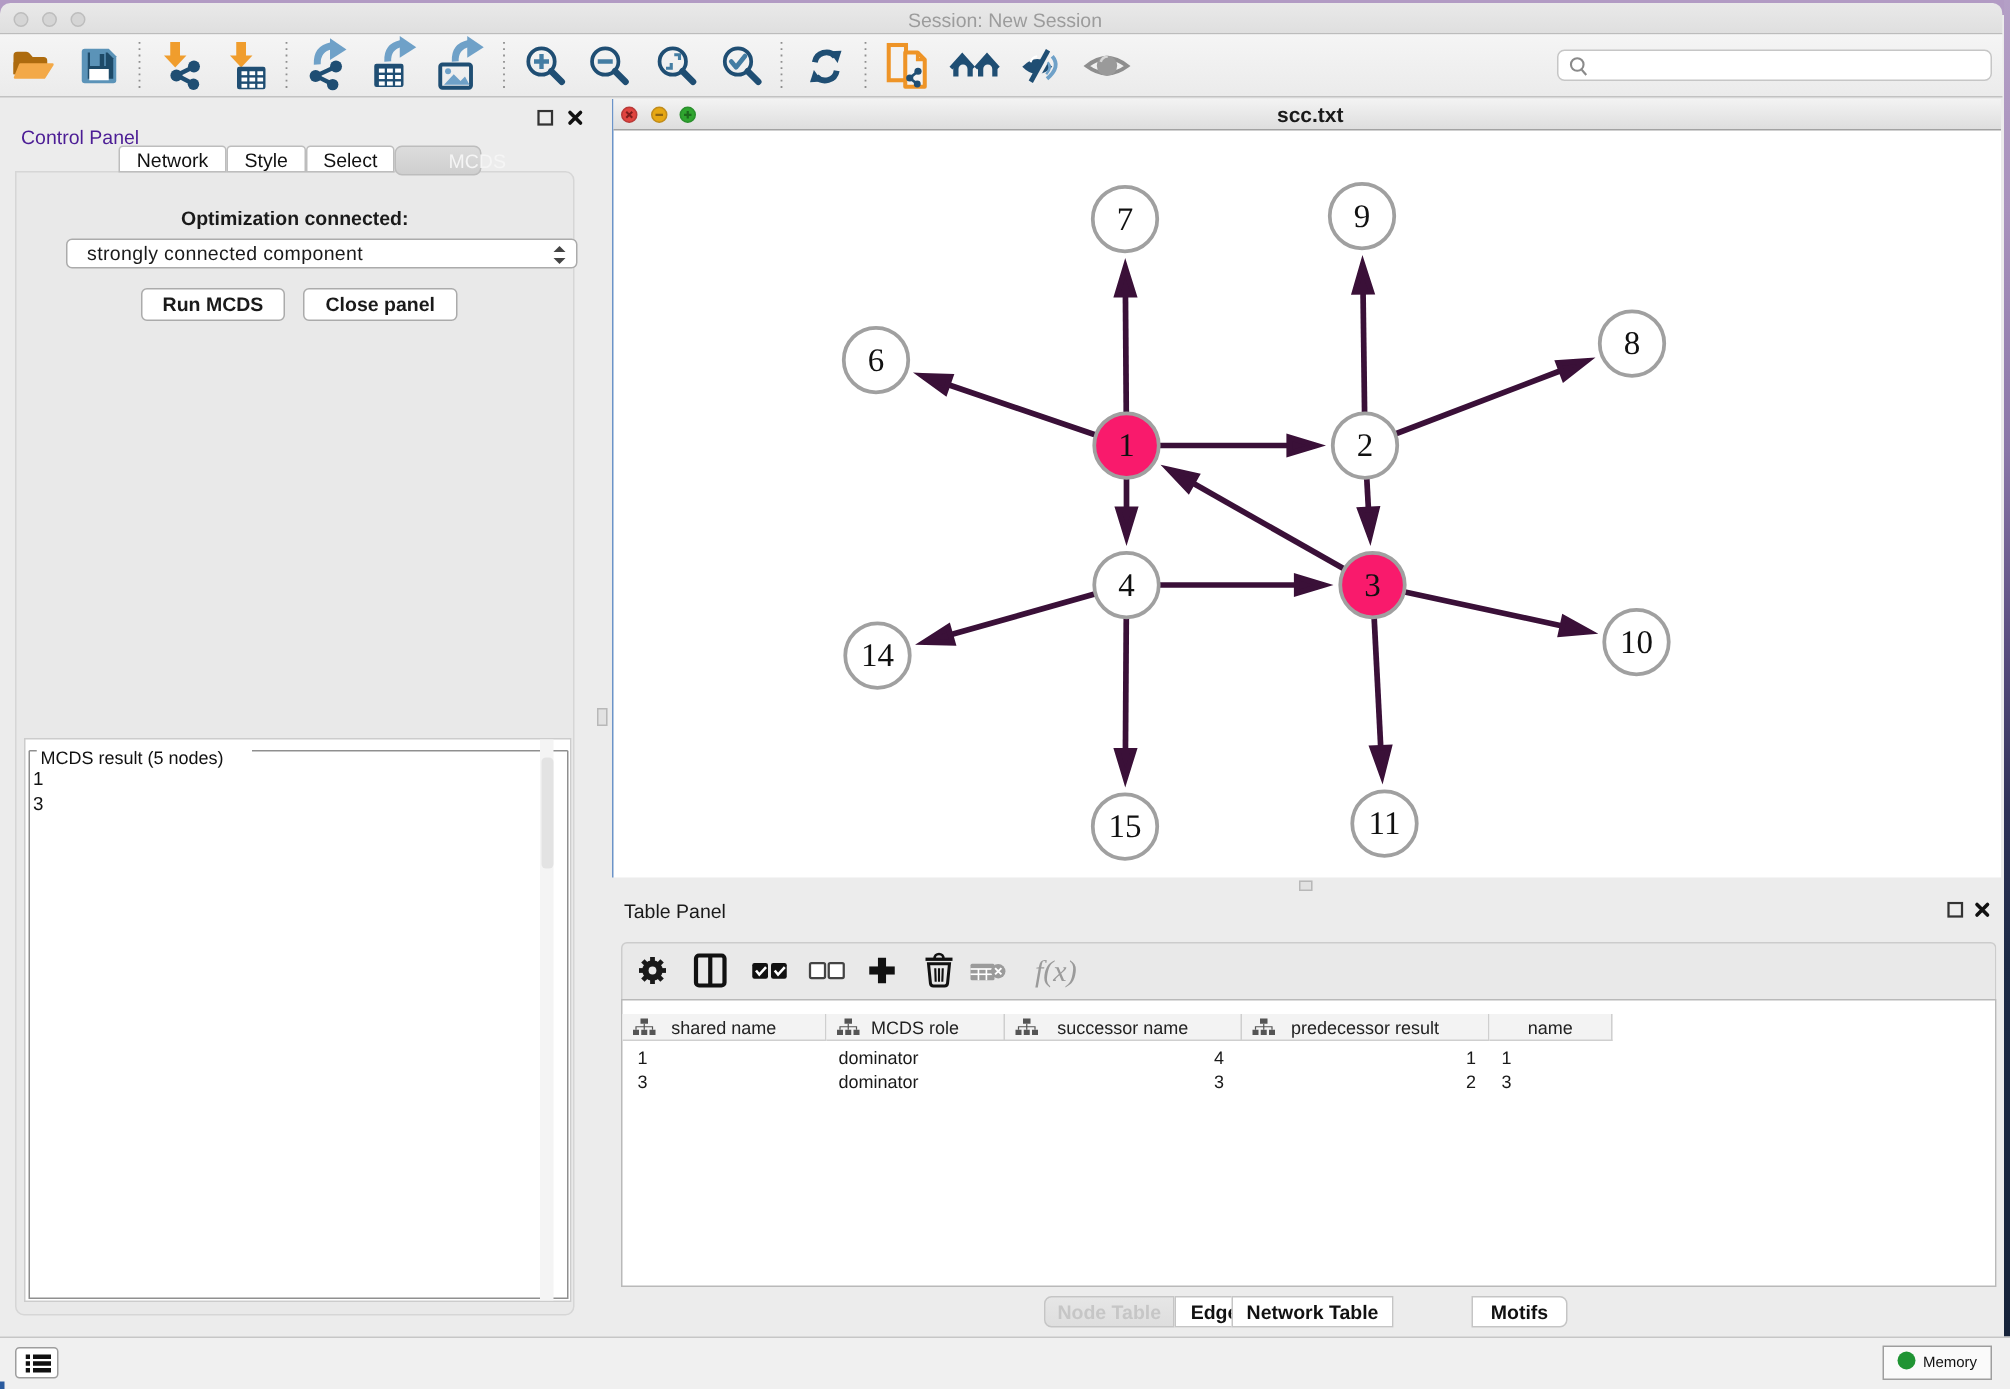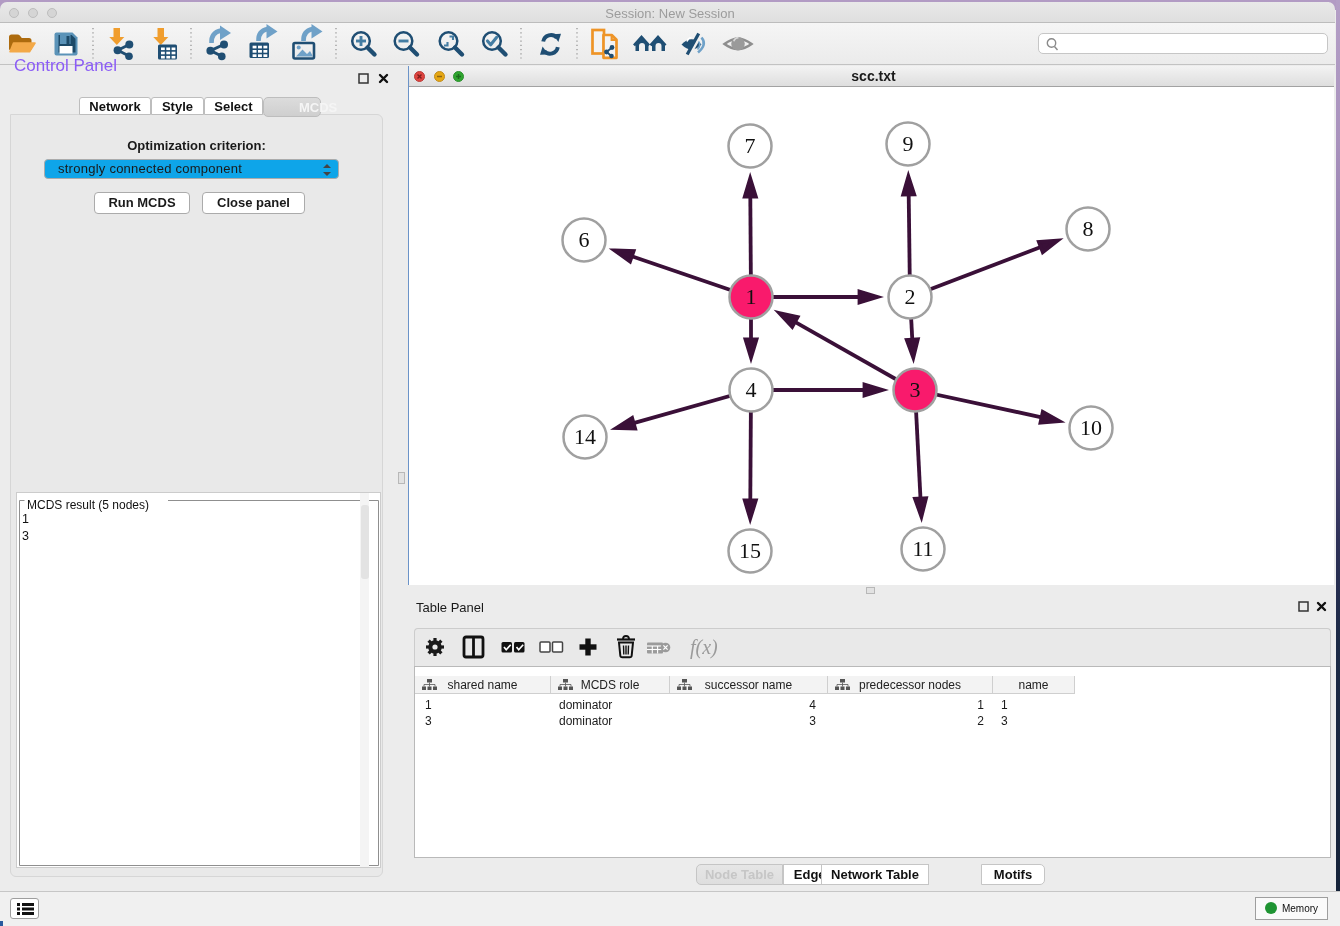--- a/index.html
+++ b/index.html
@@ -14,28 +14,28 @@
   background:linear-gradient(#e9e9e9,#dfdfdf); border-bottom:1px solid #bcbcbc;
   border-radius:7px 7px 0 0; }
 .tl { position:absolute; top:8px; width:10px; height:10px; border-radius:50%;
   background:#d5d5d5; border:1px solid #bdbdbd; }
 #title-text { left:0; top:6px; width:1340px; text-align:center; font-size:13px; color:#9c9c9c; }
 #toolbar { left:0; top:23px; width:1335px; height:42px;
   background:linear-gradient(#f5f5f5,#ebebeb); border-bottom:1px solid #c2c2c2; }
 #searchbox { left:1038px; top:33px; width:290px; height:21px; background:#fff;
   border:1px solid #c6c6c6; border-radius:5px; }
 
-#cp-title { left:14px; top:56px; font-size:17px; color:#8b5cf6; }
+#cp-title { left:14px; top:84px; font-size:13px; color:#4c1d95; }
 #cp-inner { left:10px; top:114px; width:373px; height:763px; background:#e9e9e9;
   border:1px solid #d6d6d6; border-radius:0 6px 6px 6px; }
 .tab { position:absolute; top:97px; height:18px; background:#fff; border:1px solid #bdbdbd;
-  font-size:13px; font-weight:bold; color:#111; text-align:center; line-height:17px; border-radius:3px 3px 0 0; }
+  font-size:13px; font-weight:normal; color:#111; text-align:center; line-height:17px; border-radius:3px 3px 0 0; }
 #tab-mcds { background:linear-gradient(#dcdcdc,#cfcfcf); color:#f5f5f5; border-color:#bdbdbd;padding-left:35px; }
 #opt-label { left:10px; top:138px; width:373px; text-align:center; font-size:13px; font-weight:bold; color:#1a1a1a; }
-#cp-select { left:44px; top:159px; width:295px; height:20px; background:#0ea5e9;
+#cp-select { left:44px; top:159px; width:341px; height:20px; background:#ffffff;
   border:1px solid #ababab; border-radius:4px; font-size:13px; color:#1a1a1a;
   line-height:18px; padding-left:13px; letter-spacing:0.25px; }
 .btn { position:absolute; top:192px; height:22px; background:#fff; border:1px solid #ababab;
   border-radius:4px; font-size:13px; font-weight:bold; color:#1a1a1a; text-align:center; line-height:20px; }
 #fieldset { left:16px; top:492px; width:365px; height:376px; border:1px solid #cccccc; background:#fff; }
 #fs-legend { left:26px; top:498px; font-size:12px; color:#111; background:#fff; padding:0 1px; }
 #fs-text { left:22px; top:511px; font-size:12.5px; color:#111; line-height:16.5px; }
 #fs-scroll { left:360px; top:493px; width:9px; height:374px; background:#f4f4f4; }
 #fs-thumb { left:360.5px; top:505px; width:8px; height:74px; background:#e3e3e3; border-radius:3px; }
 
@@ -212,21 +212,21 @@
 <div class="abs" id="cp-title">Control Panel</div>
 <svg class="abs" style="left:358px;top:73px;" width="32" height="13">
 <rect x="1" y="1" width="9" height="9" fill="none" stroke="#333" stroke-width="1.5"></rect>
 <path d="M22 2 L29 9 M29 2 L22 9" stroke="#111" stroke-width="2.4" stroke-linecap="round"></path>
 </svg>
 <div class="abs" id="cp-inner"></div>
 <div class="abs tab" style="left:79px;width:72px;">Network</div>
 <div class="abs tab" style="left:151px;width:53px;">Style</div>
 <div class="abs tab" style="left:204px;width:59px;">Select</div>
 <div class="abs tab" id="tab-mcds" style="left:263px;top:97px;height:20px;width:58px;line-height:19px;border-radius:5px;">MCDS</div>
-<div class="abs" id="opt-label">Optimization criterion:</div>
+<div class="abs" id="opt-label">Optimization connected:</div>
 <div class="abs" id="cp-select">strongly connected component
 <svg style="position:absolute;right:6px;top:3px;" width="10" height="14">
 <path d="M5 1 L9 5 L1 5 Z" fill="#444"></path>
       <path d="M5 13 L9 9 L1 9 Z" fill="#444"></path>
     </svg>
 </div>
 <div class="abs btn" style="left:94px;width:96px;">Run MCDS</div>
 <div class="abs btn" style="left:202px;width:103px;">Close panel</div>
 <div class="abs" id="fieldset"></div>
 <svg class="abs" style="left:16px;top:492px;" width="365" height="376">
@@ -362,21 +362,21 @@
 <circle cx="251.5" cy="19.5" r="4.8" fill="#9b9b9b"></circle>
 <path d="M249.4,17.4 l4.2,4.2 M253.6,17.4 l-4.2,4.2" stroke="#fff" stroke-width="1.3"></path>
 
 <text x="276" y="26" font-family="Liberation Serif, serif" font-style="italic" font-size="20" fill="#9b9b9b">f(x)</text>
 </svg>
 <div class="abs" id="tp-table"></div>
 
 <div class="abs th" style="left:415px;width:136px;">shared name</div>
 <div class="abs th" style="left:551px;width:119px;">MCDS role</div>
 <div class="abs th" style="left:670px;width:158px;">successor name</div>
-<div class="abs th" style="left:828px;width:165px;">predecessor nodes</div>
+<div class="abs th" style="left:828px;width:165px;">predecessor result</div>
 <div class="abs th" style="left:993px;width:82px;">name</div>
 <svg class="abs" style="left:415px;top:676px;" width="662" height="18">
 <g fill="#555">
 <rect x="12" y="3" width="5" height="3.5"></rect>
       <rect x="7" y="10.5" width="4" height="3.5"></rect>
       <rect x="12.5" y="10.5" width="4" height="3.5"></rect>
       <rect x="18" y="10.5" width="4" height="3.5"></rect>
 <rect x="148" y="3" width="5" height="3.5"></rect>
       <rect x="143" y="10.5" width="4" height="3.5"></rect>
       <rect x="148.5" y="10.5" width="4" height="3.5"></rect>

